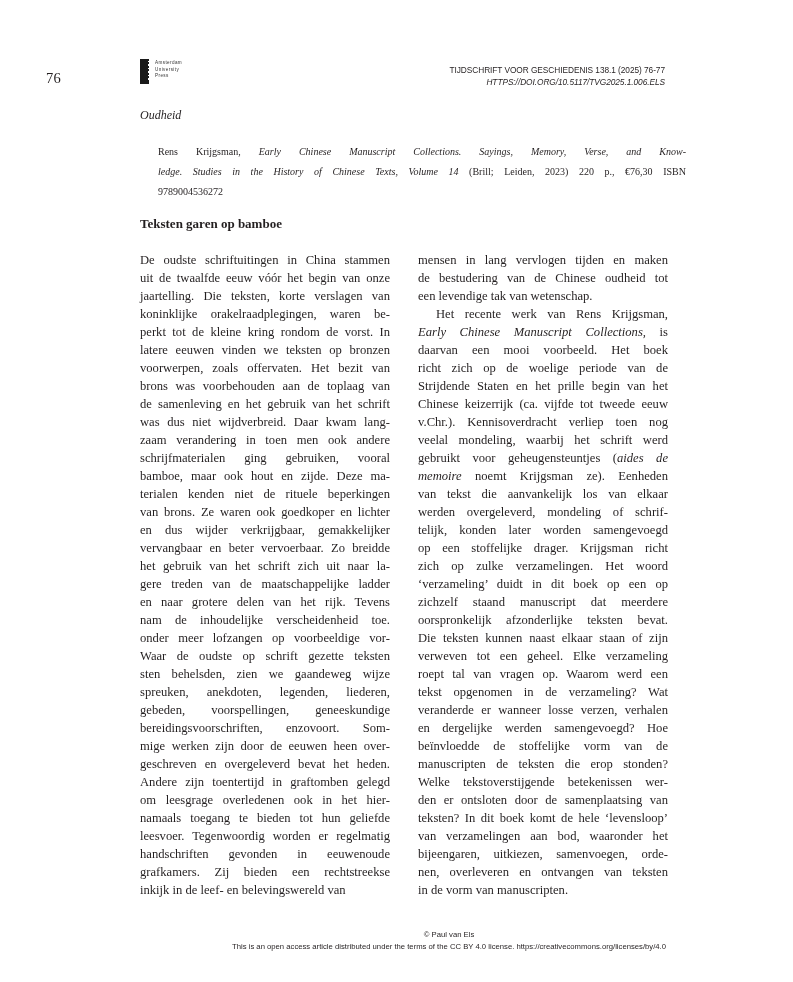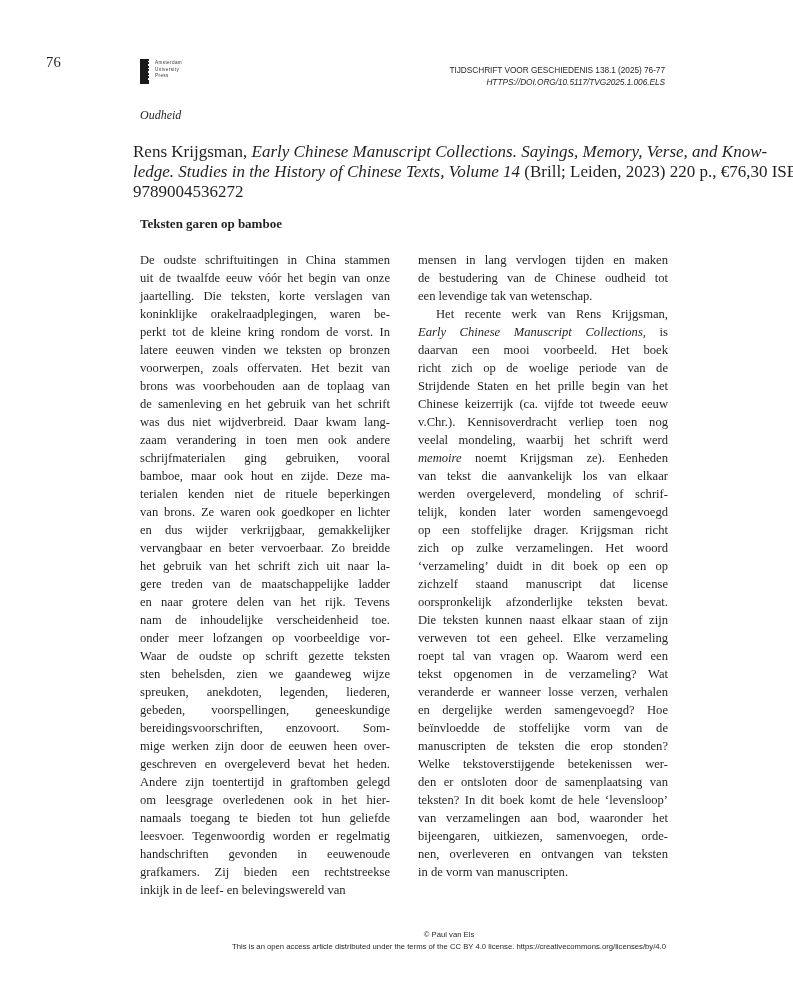--- a/index.html
+++ b/index.html
@@ -11,21 +11,21 @@
       width: 793px;
       height: 982px;
       position: relative;
       overflow: hidden;
       color: #231f20;
       font-family: "Liberation Serif", "DejaVu Serif", serif;
     }
     .page-number {
       position: absolute;
       left: 46px;
-      top: 54px;
+      top: 70px;
       font-size: 14.5px;
       letter-spacing: 0.3px;
     }
     .logo {
       position: absolute;
       left: 140px;
       top: 59px;
       height: 26px;
       display: flex;
       align-items: flex-start;
@@ -74,24 +74,24 @@
     }
     .section-label {
       position: absolute;
       left: 140px;
       top: 108px;
       font-style: italic;
       font-size: 12px;
     }
     .citation {
       position: absolute;
-      left: 133px;
+      left: 158px;
       top: 142px;
       width: 528px;
-      font-size: 17px;
+      font-size: 10px;
       line-height: 20px;
     }
     .citation .line {
       display: block;
       white-space: nowrap;
     }
     .citation .line.just {
       text-align: justify;
       text-align-last: justify;
     }
@@ -207,28 +207,29 @@
     <span class="line"><span>de bestudering van de Chinese oudheid tot</span></span>
     <span class="line last"><span>een levendige tak van wetenschap.</span></span>
     <span class="line indent"><span>Het recente werk van Rens Krijgsman,</span></span>
     <span class="line"><em>Early Chinese Manuscript Collections,</em><span> is</span></span>
     <span class="line"><span>daarvan een mooi voorbeeld. Het boek</span></span>
     <span class="line"><span>richt zich op de woelige periode van de</span></span>
     <span class="line"><span>Strijdende Staten en het prille begin van het</span></span>
     <span class="line"><span>Chinese keizerrijk (ca. vijfde tot tweede eeuw</span></span>
     <span class="line"><span>v.Chr.). Kennisoverdracht verliep toen nog</span></span>
     <span class="line"><span>veelal mondeling, waarbij het schrift werd</span></span>
+    <span class="line"><span>gebruikt voor geheugensteuntjes (</span><em>aides de</em></span>
     <span class="line"><em>memoire</em><span> noemt Krijgsman ze). Eenheden</span></span>
     <span class="line"><span>van tekst die aanvankelijk los van elkaar</span></span>
     <span class="line"><span>werden overgeleverd, mondeling of schrif-</span></span>
     <span class="line"><span>telijk, konden later worden samengevoegd</span></span>
     <span class="line"><span>op een stoffelijke drager. Krijgsman richt</span></span>
     <span class="line"><span>zich op zulke verzamelingen. Het woord</span></span>
     <span class="line"><span>‘verzameling’ duidt in dit boek op een op</span></span>
-    <span class="line"><span>zichzelf staand manuscript dat license</span></span>
+    <span class="line"><span>zichzelf staand manuscript dat meerdere</span></span>
     <span class="line"><span>oorspronkelijk afzonderlijke teksten bevat.</span></span>
     <span class="line"><span>Die teksten kunnen naast elkaar staan of zijn</span></span>
     <span class="line"><span>verweven tot een geheel. Elke verzameling</span></span>
     <span class="line"><span>roept tal van vragen op. Waarom werd een</span></span>
     <span class="line"><span>tekst opgenomen in de verzameling? Wat</span></span>
     <span class="line"><span>veranderde er wanneer losse verzen, verhalen</span></span>
     <span class="line"><span>en dergelijke werden samengevoegd? Hoe</span></span>
     <span class="line"><span>beïnvloedde de stoffelijke vorm van de</span></span>
     <span class="line"><span>manuscripten de teksten die erop stonden?</span></span>
     <span class="line"><span>Welke tekstoverstijgende betekenissen wer-</span></span>

